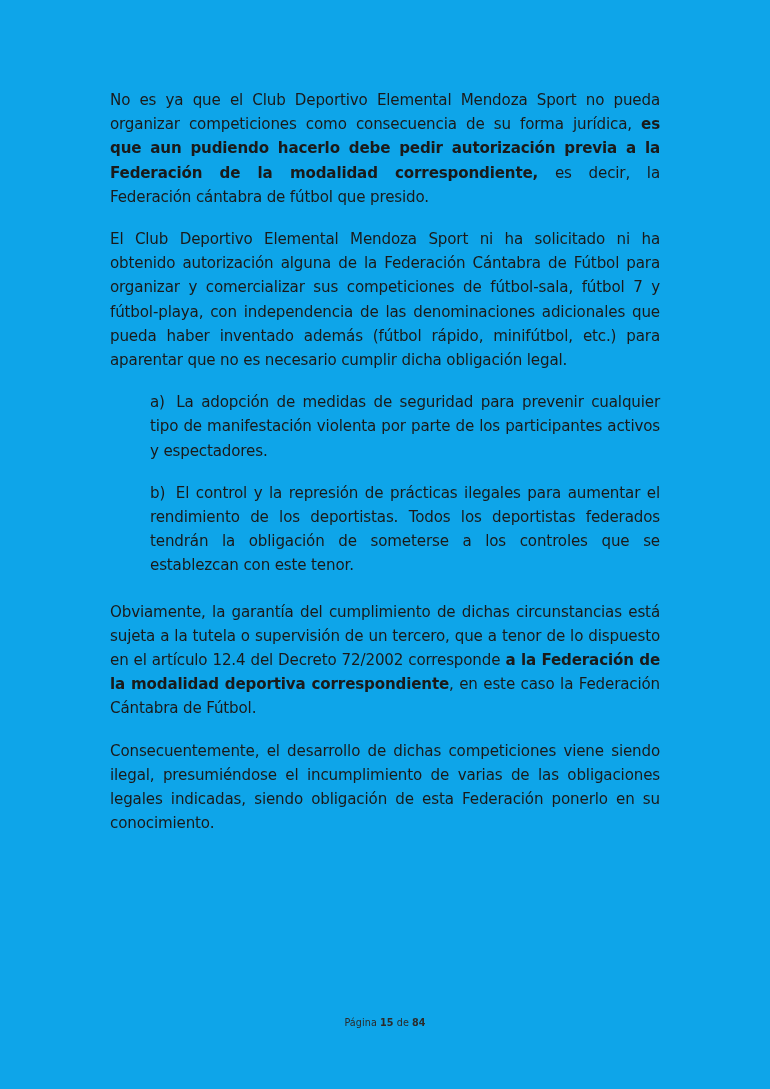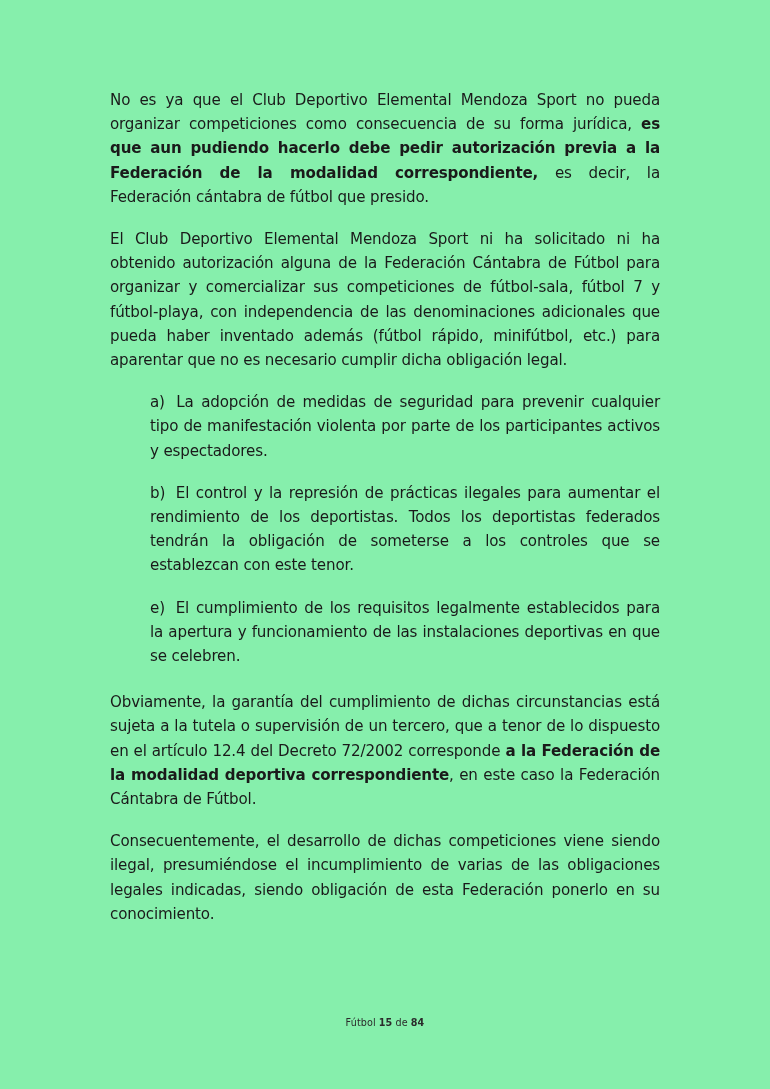--- a/index.html
+++ b/index.html
@@ -12,21 +12,21 @@
     width: 770px;
     height: 1089px;
     position: relative;
     font-family: "DejaVu Sans", "Liberation Sans", sans-serif;
     color: #1a1a1a;
     overflow: hidden;
   }
   .page {
     position: absolute;
     inset: 0;
-    background: #86efac;
+    background: #0ea5e9;
   }
   .content {
     position: absolute;
     left: 110px;
     top: 88px;
     width: 550px;
   }
   p.para {
     margin: 0 0 18px 0;
     font-size: 15.1px;
@@ -89,26 +89,25 @@
   <div class="content">
 
     <p class="para"><span>No es ya que el Club Deportivo Elemental Mendoza Sport no pueda organizar competiciones como consecuencia de su forma jurídica, </span><span class="b">es que aun pudiendo hacerlo debe pedir autorización previa a la Federación de la modalidad correspondiente,</span><span> es decir, la Federación cántabra de fútbol que presido.</span></p>
 
     <p class="para">El Club Deportivo Elemental Mendoza Sport ni ha solicitado ni ha obtenido autorización alguna de la Federación Cántabra de Fútbol para organizar y comercializar sus competiciones de fútbol-sala, fútbol 7 y fútbol-playa, con independencia de las denominaciones adicionales que pueda haber inventado además (fútbol rápido, minifútbol, etc.) para aparentar que no es necesario cumplir dicha obligación legal.</p>
 
 
     <ul class="list">
       <li class="item"><span class="marker">a)</span> <span>La adopción de medidas de seguridad para prevenir cualquier tipo de manifestación violenta por parte de los participantes activos y espectadores.</span></li>
       <li class="item"><span class="marker">b)</span> <span>El control y la represión de prácticas ilegales para aumentar el rendimiento de los deportistas. Todos los deportistas federados tendrán la obligación de someterse a los controles que se establezcan con este tenor.</span></li>
-      <li class="item"><span class="marker">e)</span> <span>El cumplimiento de los requisitos legalmente establecidos para la apertura y funcionamiento de las instalaciones deportivas en que se celebren.</span></li>
     </ul>
 
     <div class="block-gap"></div>
 
     <p class="para"><span>Obviamente, </span><span class="u">la garantía del cumplimiento de dichas circunstancias está sujeta a la tutela o supervisión de un tercero</span><span>, que a tenor de lo dispuesto en el artículo 12.4 del Decreto 72/2002 corresponde </span><span class="b">a la Federación de la modalidad deportiva correspondiente</span><span>, en este caso la Federación Cántabra de Fútbol.</span></p>
 
     <p class="para"><span>Consecuentemente, </span><span class="u">el desarrollo de dichas competiciones viene siendo ilegal, presumiéndose el incumplimiento de varias de las obligaciones legales indicadas,</span><span> siendo obligación de esta Federación ponerlo en su conocimiento.</span></p>
 
   </div>
 
-  <div class="footer"><span>Fútbol </span><span class="b">15</span><span> de </span><span class="b">84</span></div>
+  <div class="footer"><span>Página </span><span class="b">15</span><span> de </span><span class="b">84</span></div>
 
 </div>
 
 </body></html>

